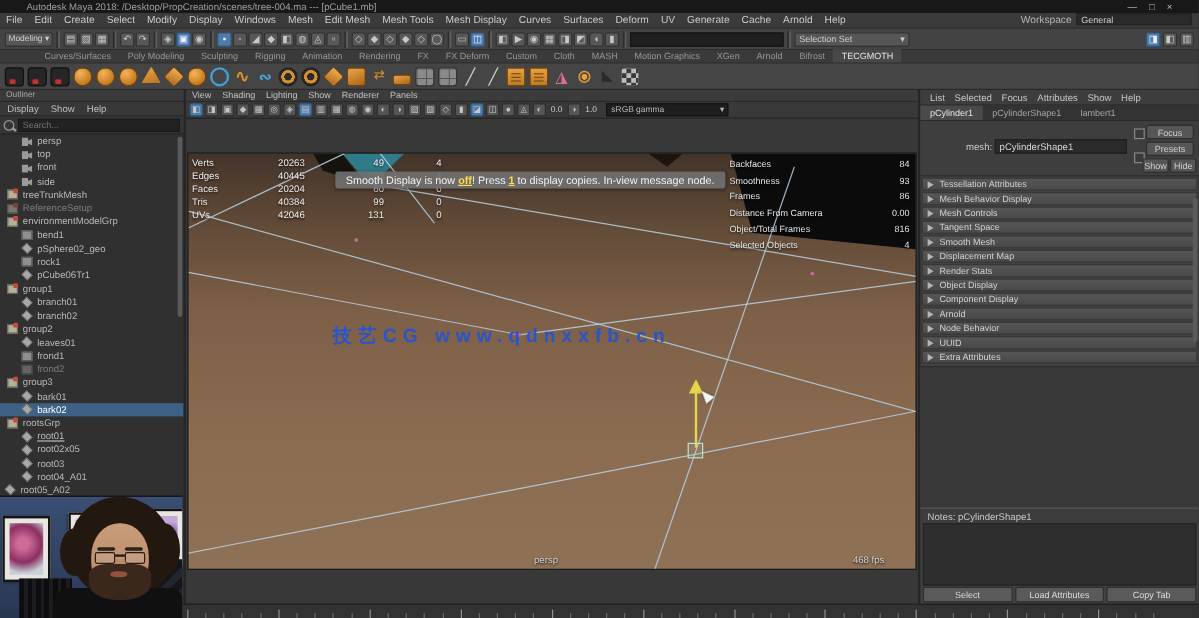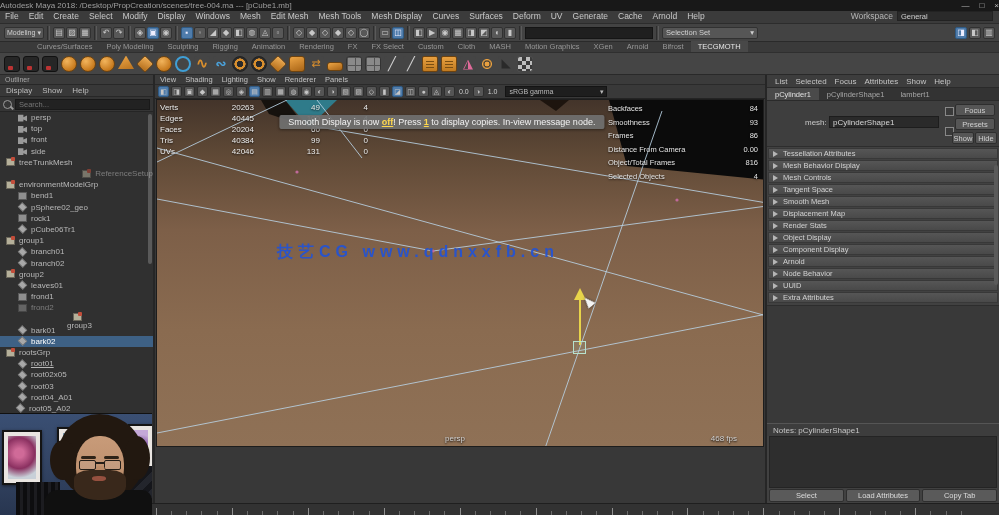--- a/index.html
+++ b/index.html
@@ -1,21 +1,21 @@
 <!DOCTYPE html>
 <html><head>
 <meta charset="utf-8">
 <style>
   html,body{margin:0;padding:0;background:#222;}
   *{box-sizing:border-box;font-family:"Liberation Sans",sans-serif;}
   .app{position:relative;width:999px;height:515px;background:#3c3c3c;overflow:hidden;}
 
   
   .titlebar{position:absolute;left:0;top:0;width:999px;height:11px;background:#181818;color:#9f9f9f;
-    font-size:8px;line-height:11px;padding:0 0;display:flex;justify-content:space-between;white-space:nowrap;overflow:hidden;}
+    font-size:8px;line-height:11px;padding:0 22px;display:flex;justify-content:space-between;white-space:nowrap;overflow:hidden;}
   .wctrls span{display:inline-block;margin-left:10px;color:#bdbdbd;}
 
   
   .menubar{position:absolute;left:0;top:11px;width:999px;height:13px;background:#3b3b3b;color:#c9c9c9;
     display:flex;align-items:flex-start;font-size:8.5px;border-bottom:1px solid #2c2c2c;}
   .menubar .mitem{padding:0 5px;cursor:default;}
   .menubar .ws{margin-left:auto;display:flex;align-items:center;gap:4px;padding-right:6px;color:#b5b5b5;}
   .wsbox{background:#2a2a2a;border:1px solid #222;color:#cfcfcf;width:96px;height:10px;font-size:7.5px;
     line-height:9px;padding:0 3px;}
 
@@ -88,21 +88,21 @@
   .viewport{position:absolute;left:155px;top:75px;width:610px;height:428px;background:#383838;}
   .vp-menus{height:10px;display:flex;gap:9px;color:#c2c2c2;font-size:7.5px;line-height:10px;padding-left:5px;background:#3b3b3b;border-bottom:1px solid #2a2a2a;}
   .vp-toolbar{height:14px;display:flex;align-items:center;gap:2px;background:#393939;padding:0 3px;border-bottom:1px solid #242424;}
   .vp-ico{width:11px;height:11px;background:#555;border:1px solid #2e2e2e;border-radius:2px;color:#c5c5c5;font-size:7px;line-height:9px;text-align:center;flex:0 0 auto;}
   .vp-ico.on{background:#4f7cab;border-color:#2f5a84;}
   .vp-num{color:#cfcfcf;font-size:7px;margin:0 2px;}
   .vp-vt{margin-left:4px;width:102px;height:11px;background:#1e1e1e;border:1px solid #141414;color:#b9b9b9;
     font-size:7px;line-height:10px;padding:0 3px;display:flex;justify-content:space-between;}
   .vp-canvas{position:relative;width:608px;height:348px;margin-left:1px;background:
     linear-gradient(180deg,#43342a 0,#5f4936 55px,#7d5f48 130px,#8a6b50 230px,#8f7156 100%);
-    border:1px solid #1d1d1d;overflow:hidden;}
+    border:1px solid #1d1d1d;overflow:hidden;margin-top:28px;}
   .vp-canvas svg{position:absolute;left:0;top:0;}
   .hud-poly{position:absolute;left:3px;top:2px;color:#ececec;font-size:8px;text-shadow:0 1px 2px rgba(0,0,0,.8);z-index:3;}
   .hud-poly .r{display:flex;height:11px;line-height:11px;}
   .hud-poly .l{width:42px;}
   .hud-poly .c1{width:52px;text-align:right;}
   .hud-poly .c2{width:66px;text-align:right;}
   .hud-poly .c3{width:48px;text-align:right;}
   .hud-obj{position:absolute;right:5px;top:2px;width:150px;color:#e4e4e4;font-size:7.5px;text-shadow:0 1px 2px rgba(0,0,0,.8);z-index:3;}
   .hud-obj .r{display:flex;justify-content:space-between;height:13.5px;line-height:13.5px;}
   .inview{position:absolute;left:47%;top:15px;transform:translateX(-50%);background:rgba(112,112,112,.92);
@@ -280,21 +280,21 @@
     </div>
 
   <div class="shelftabs" id="shelfTabs">
       <span class="shelftab">Curves/Surfaces</span>
       <span class="shelftab">Poly Modeling</span>
       <span class="shelftab">Sculpting</span>
       <span class="shelftab">Rigging</span>
       <span class="shelftab">Animation</span>
       <span class="shelftab">Rendering</span>
       <span class="shelftab">FX</span>
-      <span class="shelftab">FX Select</span>
+      <span class="shelftab">FX Deform</span>
       <span class="shelftab">Custom</span>
       <span class="shelftab">Cloth</span>
       <span class="shelftab">MASH</span>
       <span class="shelftab">Motion Graphics</span>
       <span class="shelftab">XGen</span>
       <span class="shelftab">Arnold</span>
       <span class="shelftab">Bifrost</span>
       <span class="shelftab on">TECGMOTH</span>
     </div>
   <div class="shelficons" id="shelfIcons">
@@ -354,21 +354,21 @@
           <span>front</span>
         </div>
         <div class="ol-row" style="padding-left: 18px;">
           <span class="ol-ico ico-camera"></span>
           <span>side</span>
         </div>
         <div class="ol-row" style="padding-left: 6px;">
           <span class="ol-ico ico-group"></span>
           <span>treeTrunkMesh</span>
         </div>
-        <div class="ol-row dim" style="padding-left: 6px; justify-content: flex-end;">
+        <div class="ol-row dim" style="padding-left: 6px;">
           <span class="ol-ico ico-group"></span>
           <span>ReferenceSetup</span>
         </div>
         <div class="ol-row" style="padding-left: 6px;">
           <span class="ol-ico ico-group"></span>
           <span>environmentModelGrp</span>
         </div>
         <div class="ol-row" style="padding-left: 18px;">
           <span class="ol-ico ico-plain"></span>
           <span>bend1</span>
@@ -406,21 +406,21 @@
           <span>leaves01</span>
         </div>
         <div class="ol-row" style="padding-left: 18px;">
           <span class="ol-ico ico-plain"></span>
           <span>frond1</span>
         </div>
         <div class="ol-row dim" style="padding-left: 18px;">
           <span class="ol-ico ico-plain"></span>
           <span>frond2</span>
         </div>
-        <div class="ol-row" style="padding-left: 6px; flex-direction: column;">
+        <div class="ol-row" style="padding-left: 6px;">
           <span class="ol-ico ico-group"></span>
           <span>group3</span>
         </div>
         <div class="ol-row" style="padding-left: 18px;">
           <span class="ol-ico ico-mesh"></span>
           <span>bark01</span>
         </div>
         <div class="ol-row sel" style="padding-left: 18px;">
           <span class="ol-ico ico-mesh"></span>
           <span>bark02</span>
@@ -438,21 +438,21 @@
           <span>root02x05</span>
         </div>
         <div class="ol-row" style="padding-left: 18px;">
           <span class="ol-ico ico-mesh"></span>
           <span>root03</span>
         </div>
         <div class="ol-row" style="padding-left: 18px;">
           <span class="ol-ico ico-mesh"></span>
           <span>root04_A01</span>
         </div>
-        <div class="ol-row" style="padding-left: 16px; text-align: right;">
+        <div class="ol-row" style="padding-left: 4px; text-align: right;">
           <span class="ol-ico ico-mesh"></span>
           <span>root05_A02</span>
         </div>
       </div>
   </div>
 
   <div class="viewport">
     <div class="vp-menus" id="vpMenus">
         <span>View</span>
         <span>Shading</span>

